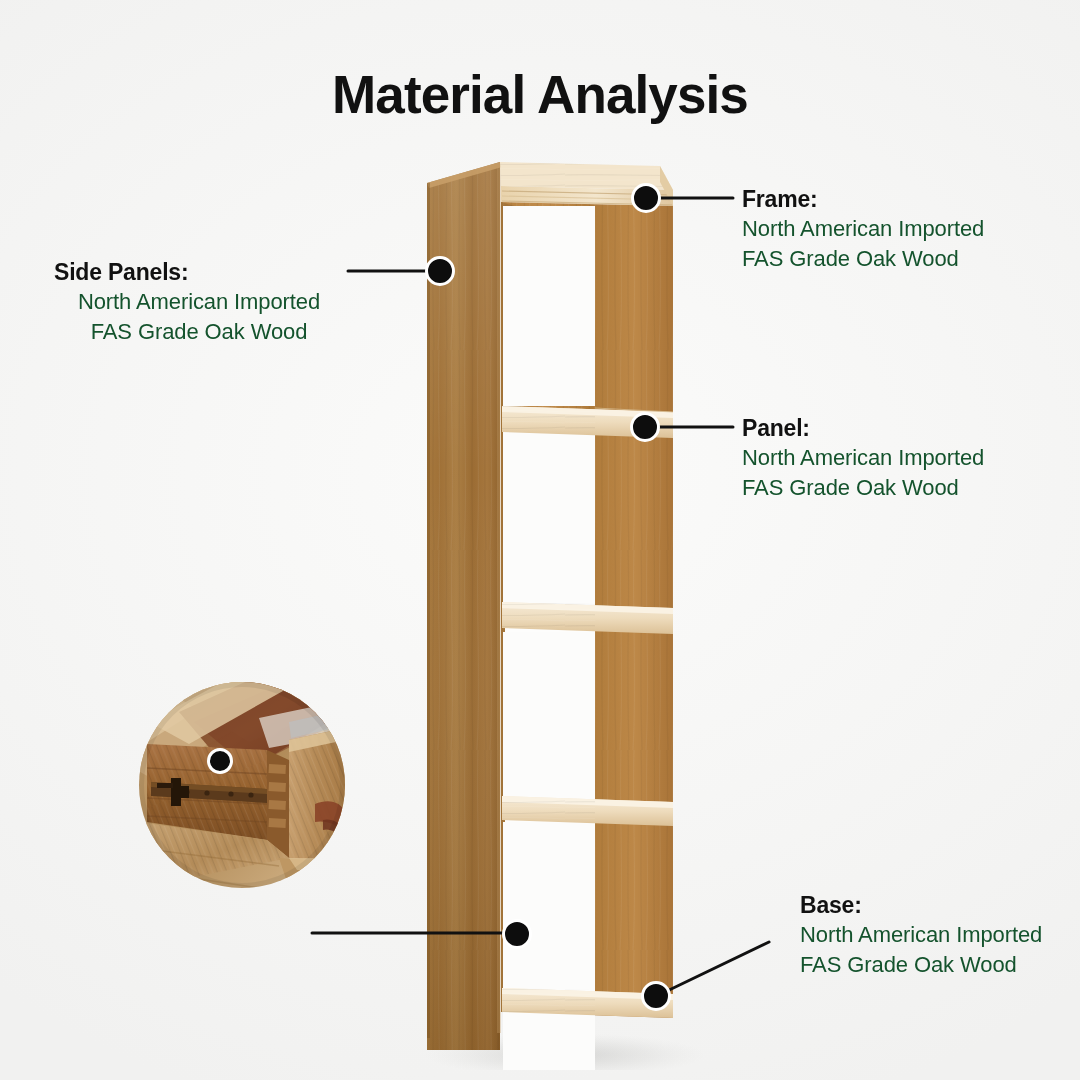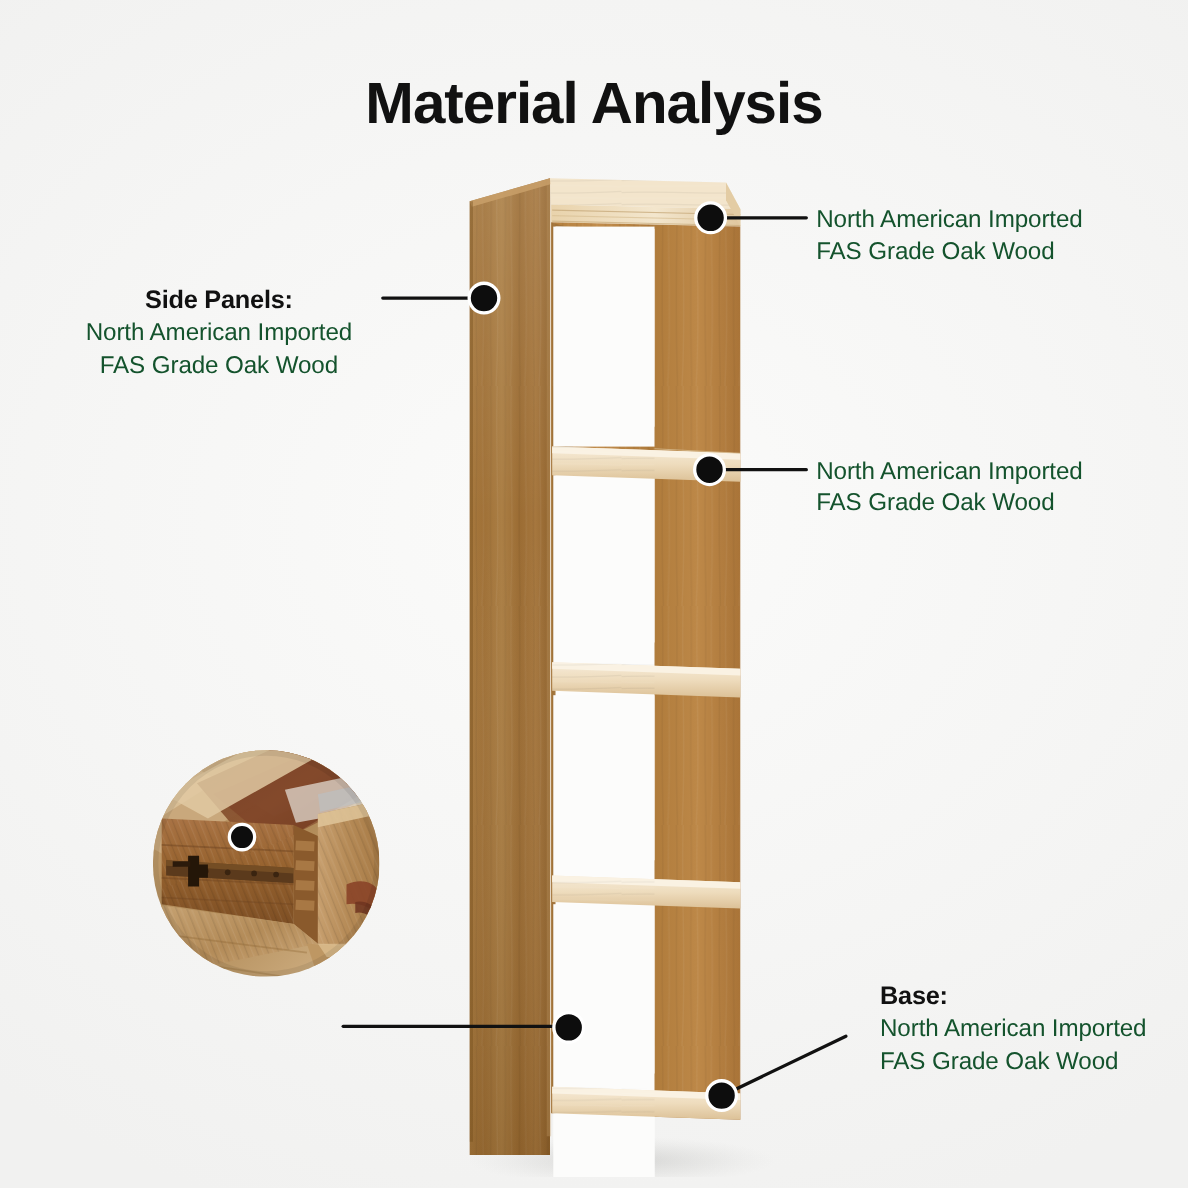--- a/index.html
+++ b/index.html
@@ -36,21 +36,21 @@
   .callout{position:absolute;}
   .callout .c-title{
     font-size:23px;font-weight:700;color:#111;line-height:1.32;letter-spacing:-0.2px;
   }
   .callout .c-line{
     font-size:22px;font-weight:400;color:#14532d;line-height:1.34;letter-spacing:-0.1px;
     white-space:nowrap;
   }
   .callout.right{text-align:left;}
   .callout.left{text-align:center;}
-  .callout.left .c-title{text-align:center;}
+  .callout.left .c-title{text-align:left;}
 
   
   #overlay{position:absolute;left:0;top:0;width:1080px;height:1080px;pointer-events:none;}
 
   
   #shelf{position:absolute;left:405px;top:150px;width:300px;height:920px;}
   #shelf svg{display:block;width:300px;height:920px;}
 
   
   #inset{
@@ -375,31 +375,33 @@
     <g>
       <circle cx="646" cy="198" r="13.5" fill="#0d0d0d" stroke="#ffffff" stroke-width="3"></circle>
       <circle cx="440" cy="271" r="13.5" fill="#0d0d0d" stroke="#ffffff" stroke-width="3"></circle>
       <circle cx="645" cy="427" r="13.5" fill="#0d0d0d" stroke="#ffffff" stroke-width="3"></circle>
       <circle cx="517" cy="934" r="13.5" fill="#0d0d0d" stroke="#ffffff" stroke-width="3"></circle>
       <circle cx="656" cy="996" r="13.5" fill="#0d0d0d" stroke="#ffffff" stroke-width="3"></circle>
     </g>
   </svg>
 
   <div class="callout right" style="left:742px; top:184px;">
+    <div class="c-title">Frame:</div>
     <div class="c-line">North American Imported</div>
     <div class="c-line">FAS Grade Oak Wood</div>
   </div>
 
   <div class="callout left" style="left:54px; top:257px; width:290px;">
     <div class="c-title">Side Panels:</div>
     <div class="c-line">North American Imported</div>
     <div class="c-line">FAS Grade Oak Wood</div>
   </div>
 
   <div class="callout right" style="left:742px; top:413px;">
+    <div class="c-title">Panel:</div>
     <div class="c-line">North American Imported</div>
     <div class="c-line">FAS Grade Oak Wood</div>
   </div>
 
   <div class="callout left" style="left:100px; top:919px; width:210px;">
   </div>
 
   <div class="callout right" style="left:776px; top:890px;margin-left:24px;">
     <div class="c-title">Base:</div>
     <div class="c-line">North American Imported</div>

